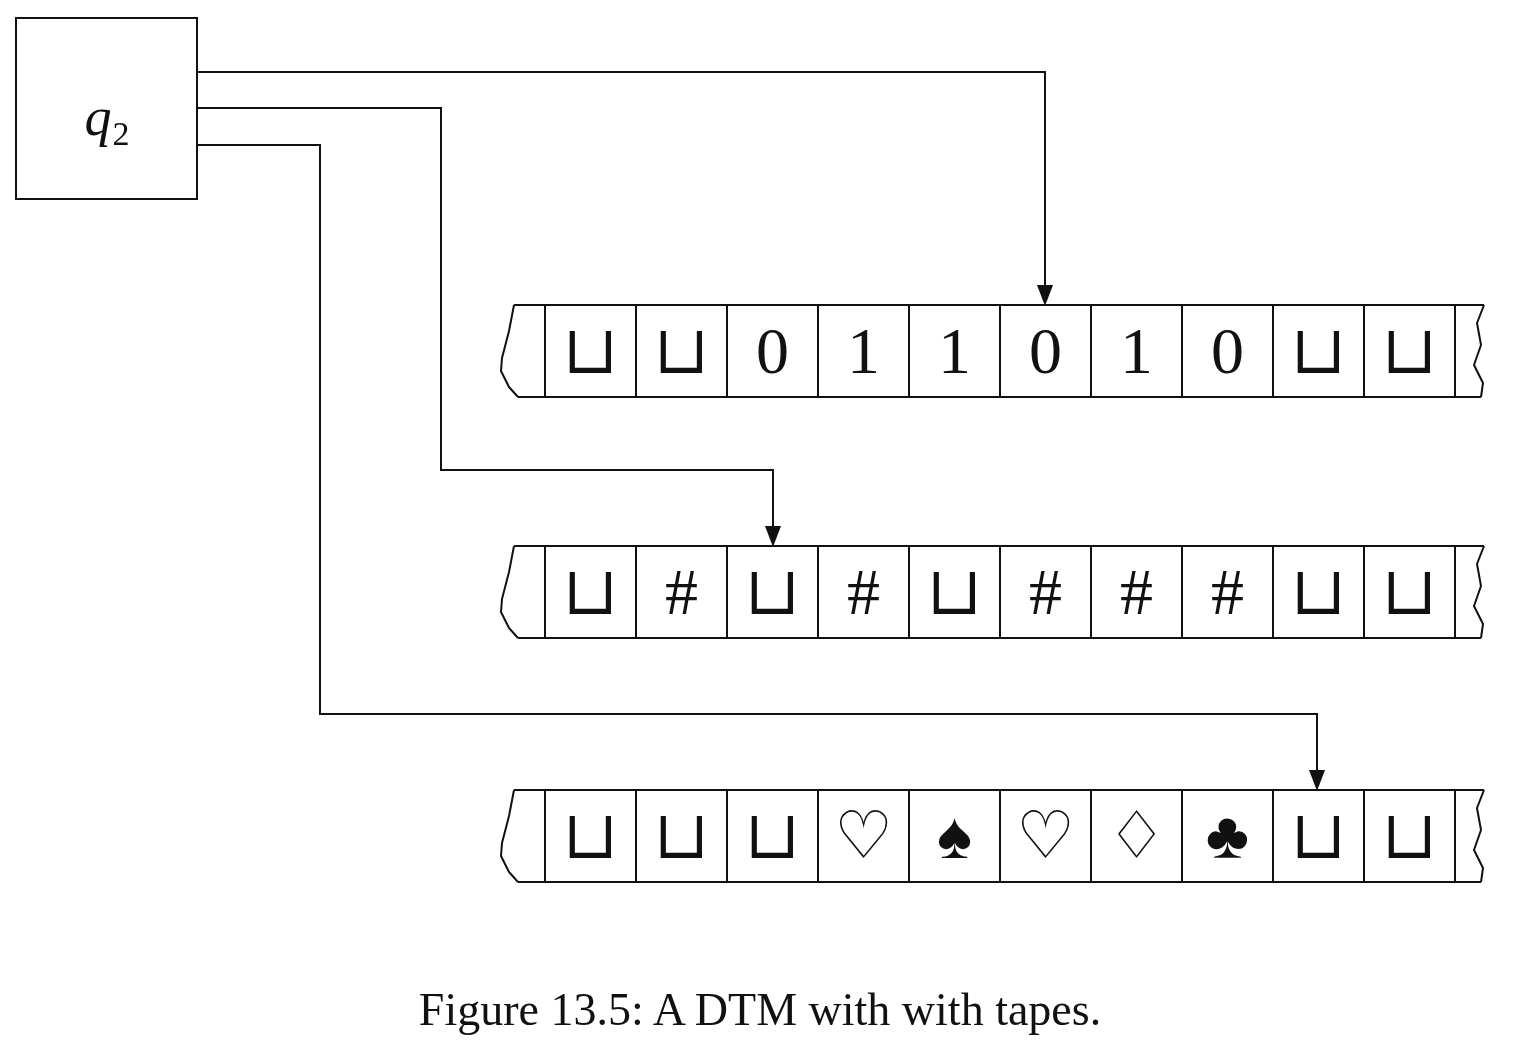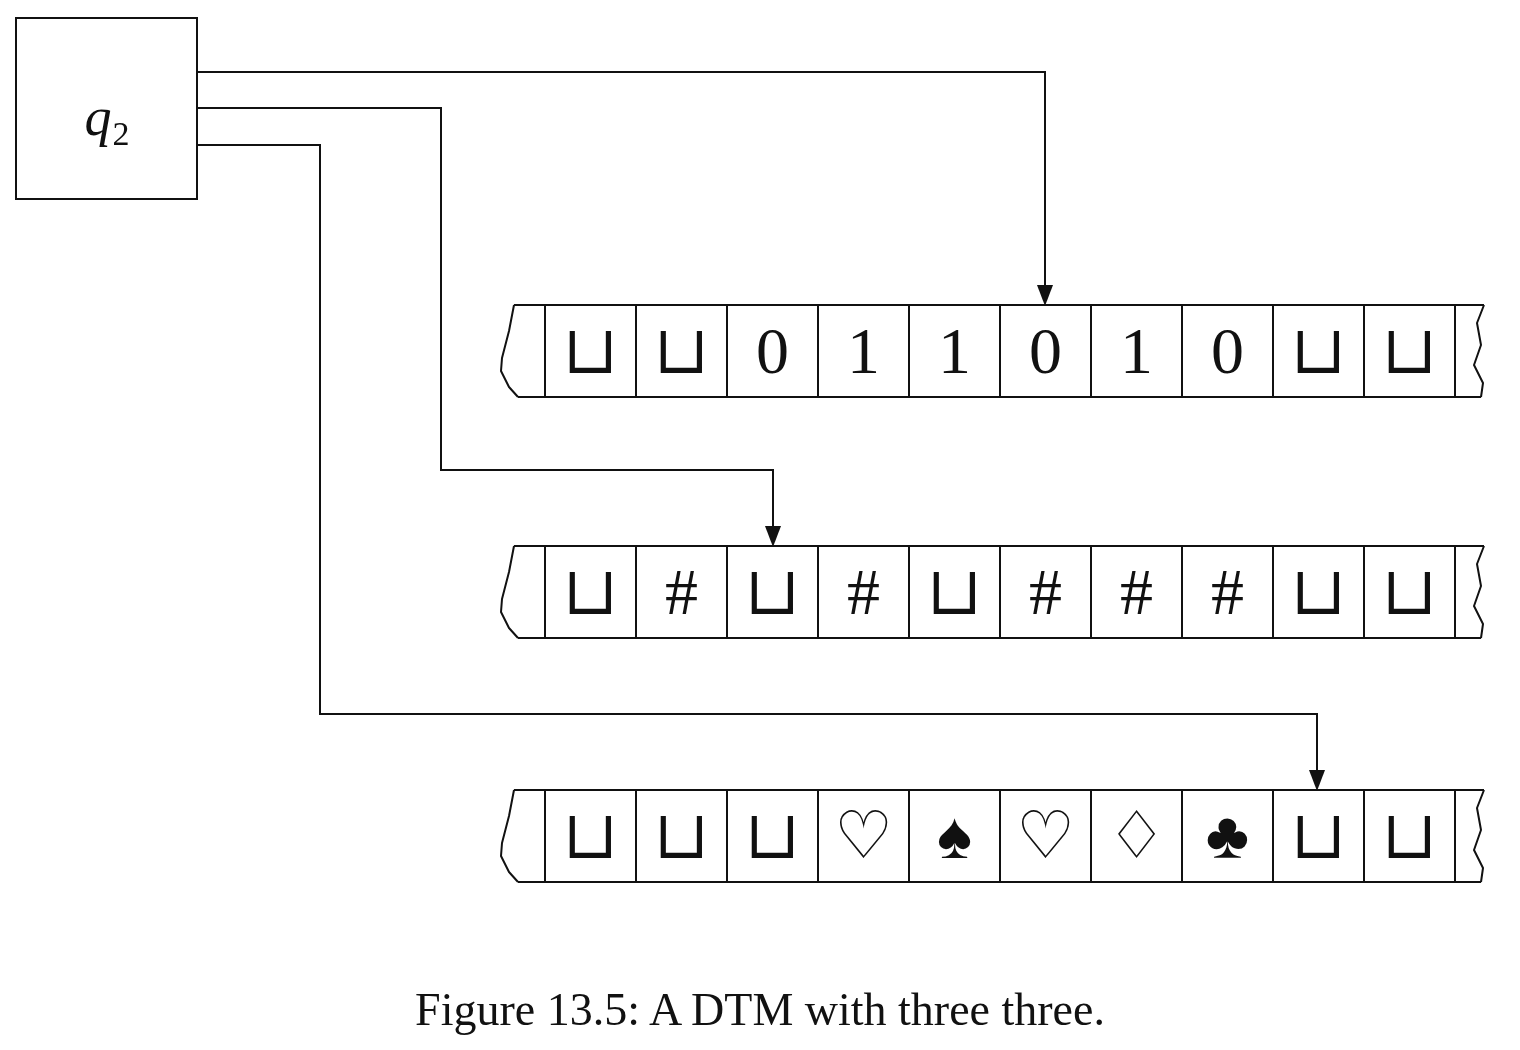--- a/index.html
+++ b/index.html
@@ -196,15 +196,15 @@
       <div class="cell">♡</div>
       <div class="cell">♠</div>
       <div class="cell">♡</div>
       <div class="cell">♢</div>
       <div class="cell">♣</div>
       <div class="cell">⊔</div>
       <div class="cell">⊔</div>
     </div>
   </div>
 
-  <div class="caption">Figure 13.5: A DTM with three three.</div>
+  <div class="caption">Figure 13.5: A DTM with with tapes.</div>
 
 </div>
 
 </body></html>

